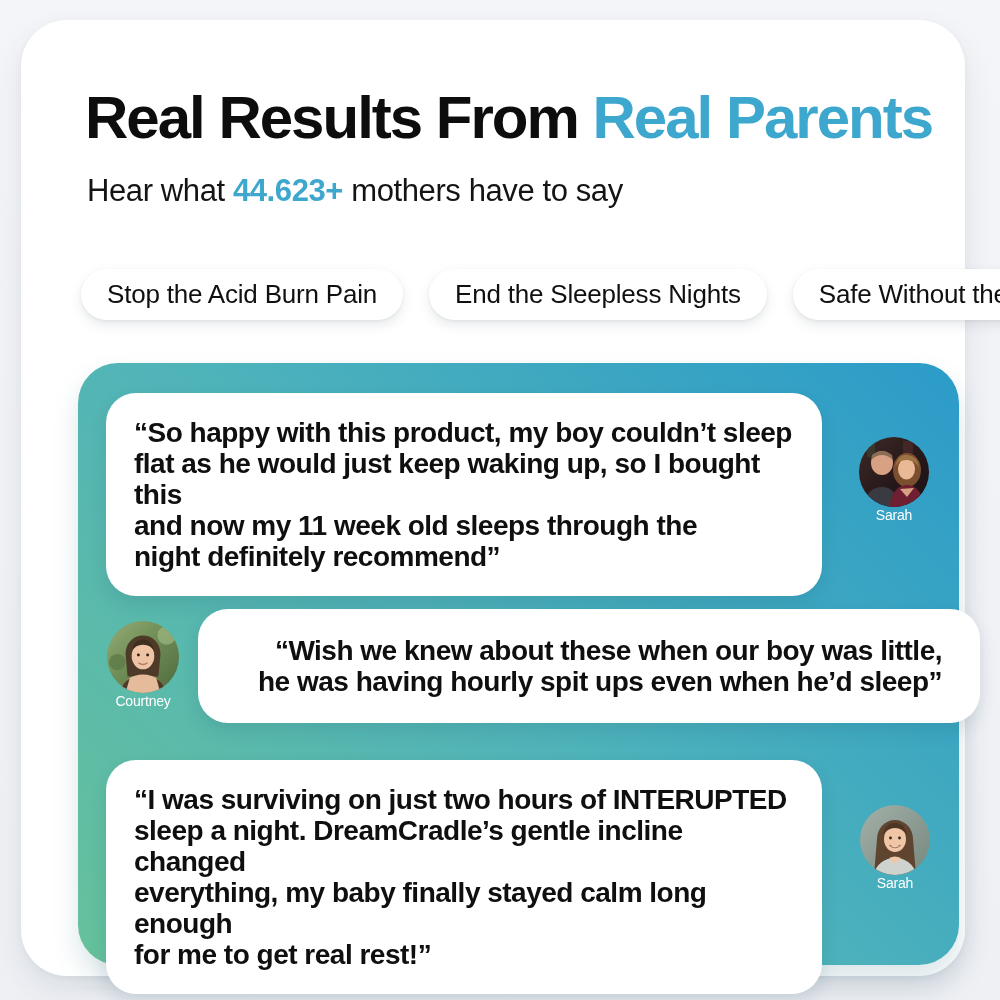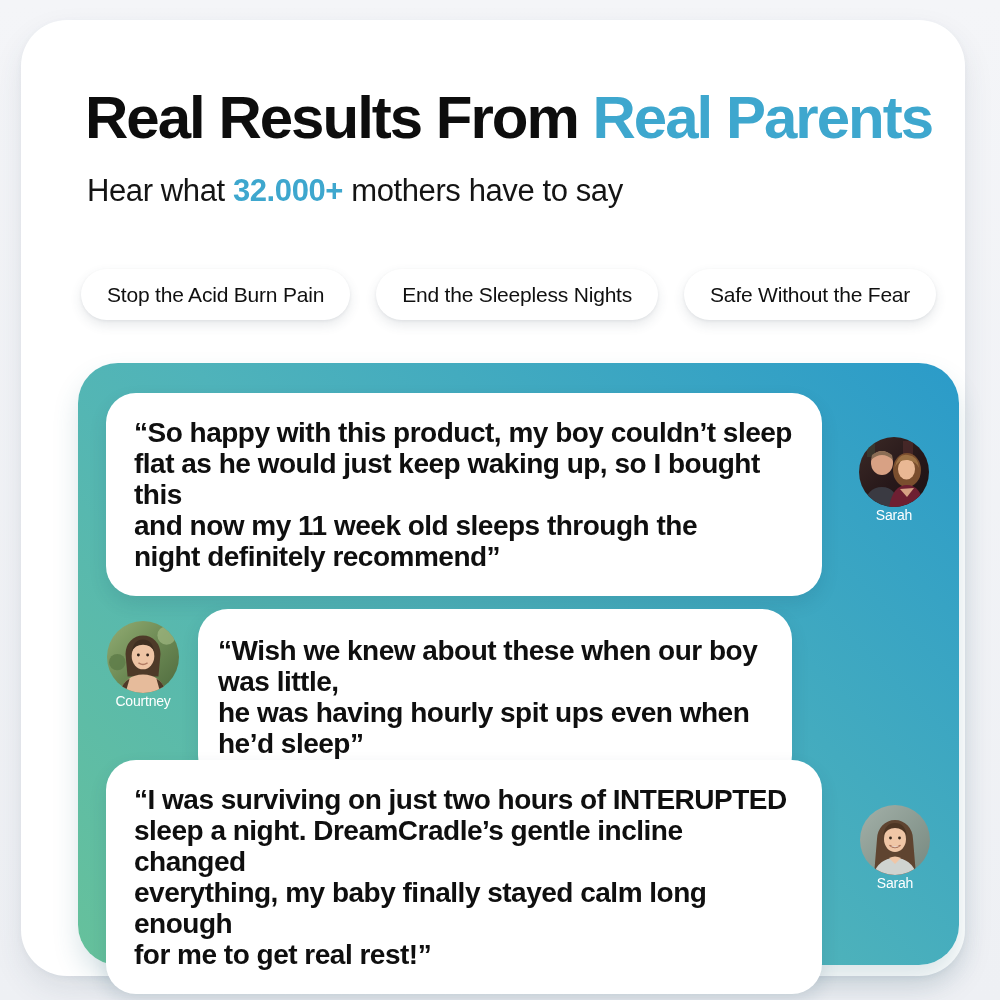--- a/index.html
+++ b/index.html
@@ -36,40 +36,40 @@
   }
   .subtitle .highlight{color:var(--accent);font-weight:700;}
   .pills{
     position:absolute;left:60px;top:249px;width:884px;
     display:flex;gap:26px;
   }
   .pill{
     height:51px;display:flex;align-items:center;justify-content:center;
     padding:0 26px;background:#ffffff;border-radius:27px;border:none;
     font-family:"Liberation Sans", sans-serif;
-    font-size:21px;letter-spacing:-0.2px;color:#101010;
+    font-size:26px;letter-spacing:-0.2px;color:#101010;
     box-shadow:0 5px 12px rgba(60,75,90,0.12), 0 1px 3px rgba(60,75,90,0.08);
     white-space:nowrap;cursor:pointer;flex:0 0 auto;
   }
   .panel{
     position:absolute;left:57px;top:343px;width:881px;height:602px;
     border-radius:40px;
     background:linear-gradient(225deg,var(--panel-g1) 0%,var(--panel-gmid) 52%,var(--panel-g2) 100%);
     box-shadow:0 14px 26px rgba(50,110,130,0.18);
   }
   .bubble{
     position:absolute;background:#ffffff;border-radius:30px;
     padding:24px 28px;box-shadow:0 8px 18px rgba(20,60,80,0.12);
   }
   .quote{
     font-size:28px;line-height:31px;letter-spacing:-0.5px;
     color:#0f0f0f;white-space:pre-line;font-weight:bold;
   }
   .bubble-1{left:28px;top:30px;width:716px;}
-  .bubble-2{left:120px;top:246px;width:594px;padding:26px 20px;}
+  .bubble-2{left:120px;top:246px;width:782px;padding:26px 38px;text-align:right;}
   .bubble-3{left:28px;top:397px;width:716px;}
   .avatar{position:absolute;width:70px;text-align:center;}
   .avatar-1{left:781px;top:74px;}
   .avatar-2{left:29px;top:258px;width:72px;}
   .avatar-3{left:782px;top:442px;}
   .avatar .photo{
     width:70px;height:70px;border-radius:50%;overflow:hidden;display:block;
   }
   .avatar-2 .photo{width:72px;height:72px;}
   .avatar .photo svg{display:block;width:100%;height:100%;}
@@ -80,21 +80,21 @@
   }
 </style>
 </head>
 <body>
 
 <div class="page">
   <div class="card">
 
     <h1 class="title"><span>Real Results From </span><span class="accent">Real Parents</span></h1>
 
-    <p class="subtitle"><span>Hear what </span><span class="highlight">32.000+</span><span> mothers have to say</span></p>
+    <p class="subtitle"><span>Hear what </span><span class="highlight">44.623+</span><span> mothers have to say</span></p>
 
     <div class="pills">
       <button class="pill">Stop the Acid Burn Pain</button>
       <button class="pill">End the Sleepless Nights</button>
       <button class="pill">Safe Without the Fear</button>
     </div>
 
     <div class="panel">
 
       <div class="bubble bubble-1">

